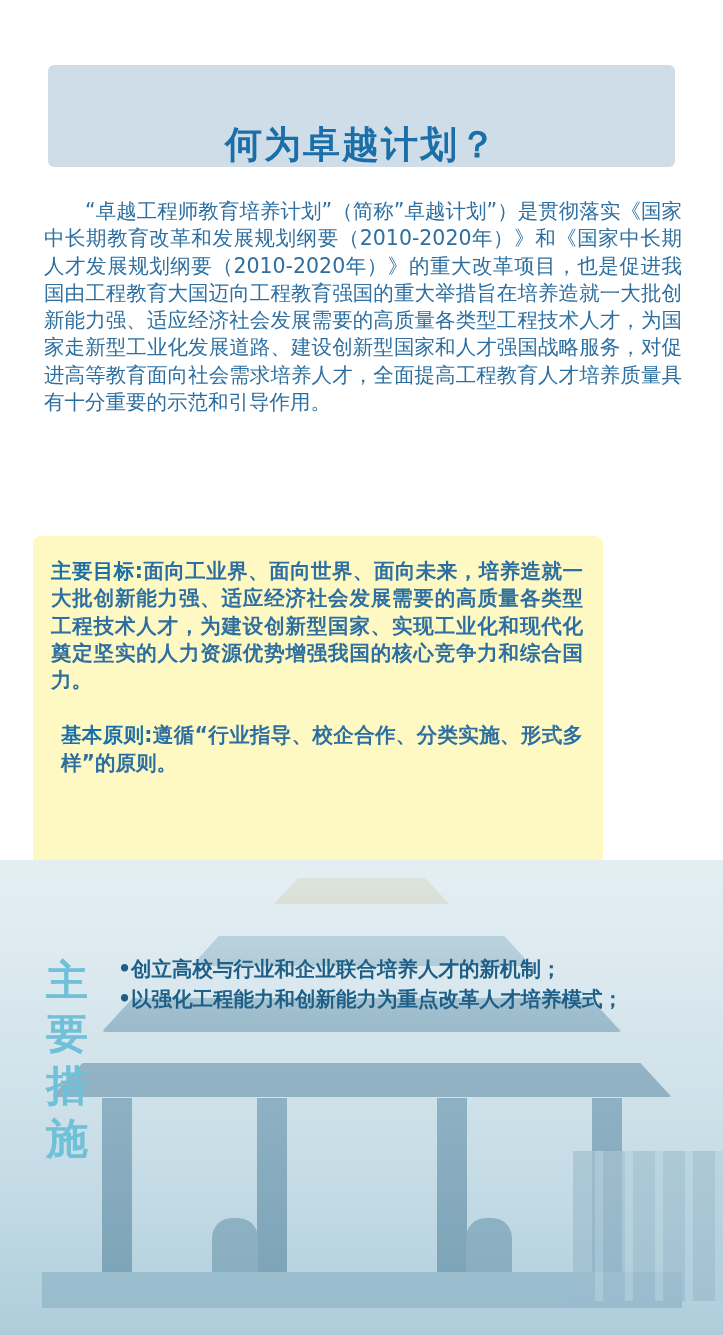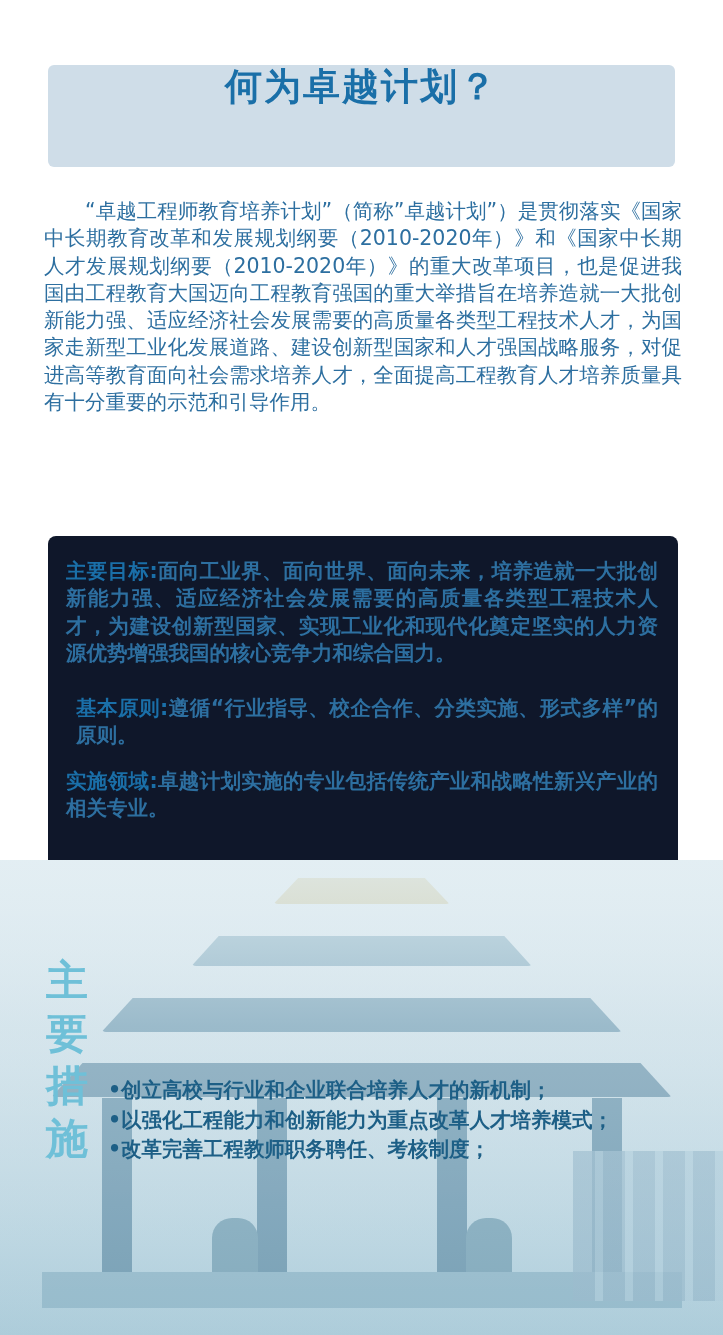--- a/index.html
+++ b/index.html
@@ -24,21 +24,21 @@
   
   .title-banner {
     position: absolute;
     left: 48px;
     top: 65px;
     width: 627px;
     height: 102px;
     background: #cfdde8;
     border-radius: 6px;
     display: flex;
-    align-items: flex-start;
+    align-items: flex-end;
     justify-content: center;
   }
   .title-text {
     color: #1a6fa8;
     font-size: 37px;
     font-weight: bold;
     letter-spacing: 2px;
     line-height: 1.2;
   }
 
@@ -53,25 +53,25 @@
     line-height: 1.33;
     text-align: justify;
     text-justify: inter-ideograph;
     text-indent: 2em;
     font-weight: normal;
   }
 
   
   .info-box {
     position: absolute;
-    left: 48px;
+    left: 33px;
     top: 536px;
-    width: 630px;
+    width: 570px;
     height: 381px;
-    background: #0f172a;
+    background: #fef9c3;
     border-radius: 8px;
   }
   .info-inner {
     padding: 22px 20px 0 18px;
   }
   .info-block {
     color: #2d6fa0;
     font-size: 20.5px;
     line-height: 1.33;
     font-weight: bold;
@@ -180,39 +180,39 @@
     background: linear-gradient(180deg, rgba(226,238,243,0.85) 0%, rgba(210,229,238,0.45) 35%, rgba(190,218,230,0.25) 100%);
   }
 
   
   .measures {
     position: absolute;
     left: 0;
     top: 955px;
     width: 723px;
     display: flex;
-    align-items: flex-end;
   }
   .measures-label {
     width: 62px;
     margin-left: 46px;
     color: #6fc0d8;
     font-size: 42px;
     font-weight: bold;
     line-height: 1.25;
     letter-spacing: 0;
     flex: none;
   }
   .measures-list {
     flex: 1;
     padding-right: 24px;
     color: #1d5f86;
     font-size: 20.5px;
     font-weight: bold;
     line-height: 1.45;
+    margin-left: 10px;
   }
   .measure-item {
     text-align: justify;
     text-justify: inter-ideograph;
   }
 </style>
 </head>
 <body>
 
 <div class="poster">
@@ -223,23 +223,20 @@
 
   <div class="intro">“卓越工程师教育培养计划”（简称”卓越计划”）是贯彻落实《国家中长期教育改革和发展规划纲要（2010-2020年）》和《国家中长期人才发展规划纲要（2010-2020年）》的重大改革项目，也是促进我国由工程教育大国迈向工程教育强国的重大举措旨在培养造就一大批创新能力强、适应经济社会发展需要的高质量各类型工程技术人才，为国家走新型工业化发展道路、建设创新型国家和人才强国战略服务，对促进高等教育面向社会需求培养人才，全面提高工程教育人才培养质量具有十分重要的示范和引导作用。</div>
 
   <div class="info-box">
     <div class="info-inner">
       <div class="info-block">
         <span class="lead">主要目标:</span><span>面向工业界、面向世界、面向未来，培养造就一大批创新能力强、适应经济社会发展需要的高质量各类型工程技术人才，为建设创新型国家、实现工业化和现代化奠定坚实的人力资源优势增强我国的核心竞争力和综合国力。</span>
       </div>
       <div class="info-block indent-1">
         <span class="lead">基本原则:</span><span>遵循“行业指导、校企合作、分类实施、形式多样”的原则。</span>
-      </div>
-      <div class="info-block">
-        <span class="lead">实施领域:</span><span>卓越计划实施的专业包括传统产业和战略性新兴产业的相关专业。</span>
       </div>
     </div>
   </div>
 
   <div class="photo-area">
     <div class="sky"></div>
     <div class="gate">
       <div class="roof top"></div>
       <div class="roof r2"></div>
       <div class="roof r3"></div>
@@ -254,17 +251,16 @@
     </div>
     <div class="buildings"></div>
     <div class="haze"></div>
   </div>
 
   <div class="measures">
     <div class="measures-label">主要措施</div>
     <div class="measures-list">
       <div class="measure-item">•创立高校与行业和企业联合培养人才的新机制；</div>
       <div class="measure-item">•以强化工程能力和创新能力为重点改革人才培养模式；</div>
-      <div class="measure-item">•改革完善工程教师职务聘任、考核制度；</div>
     </div>
   </div>
 
 </div>
 
 </body></html>

